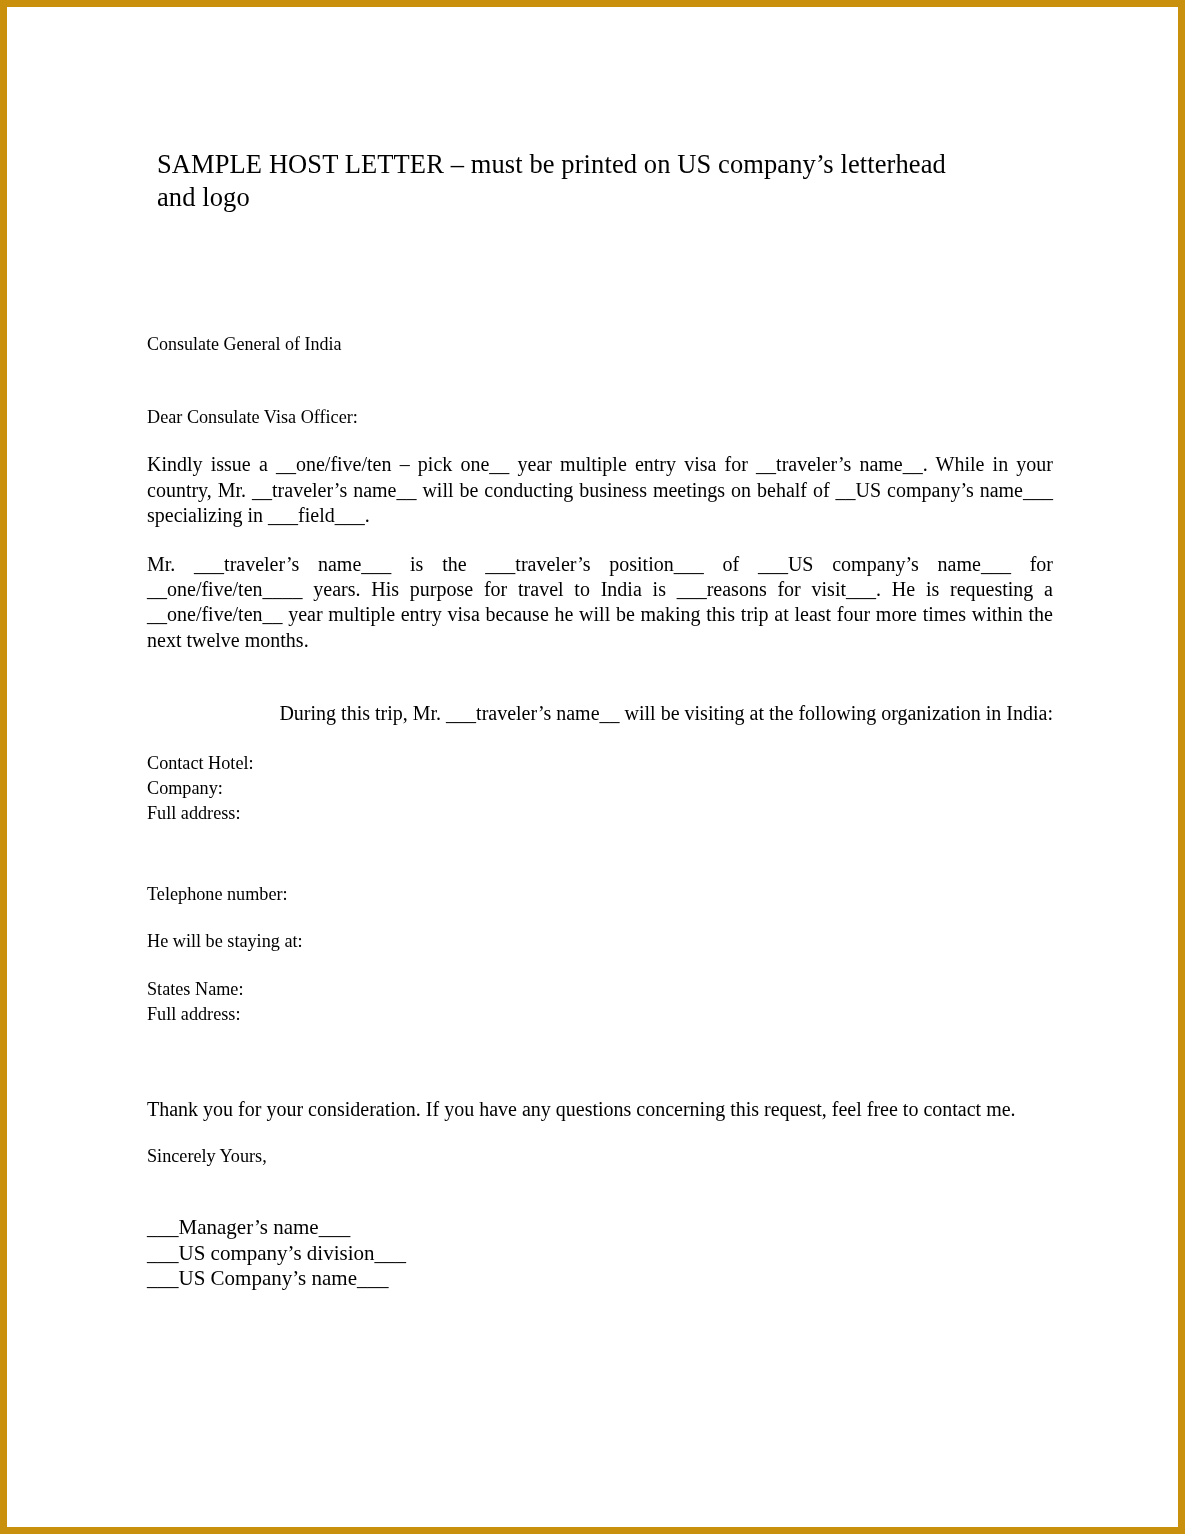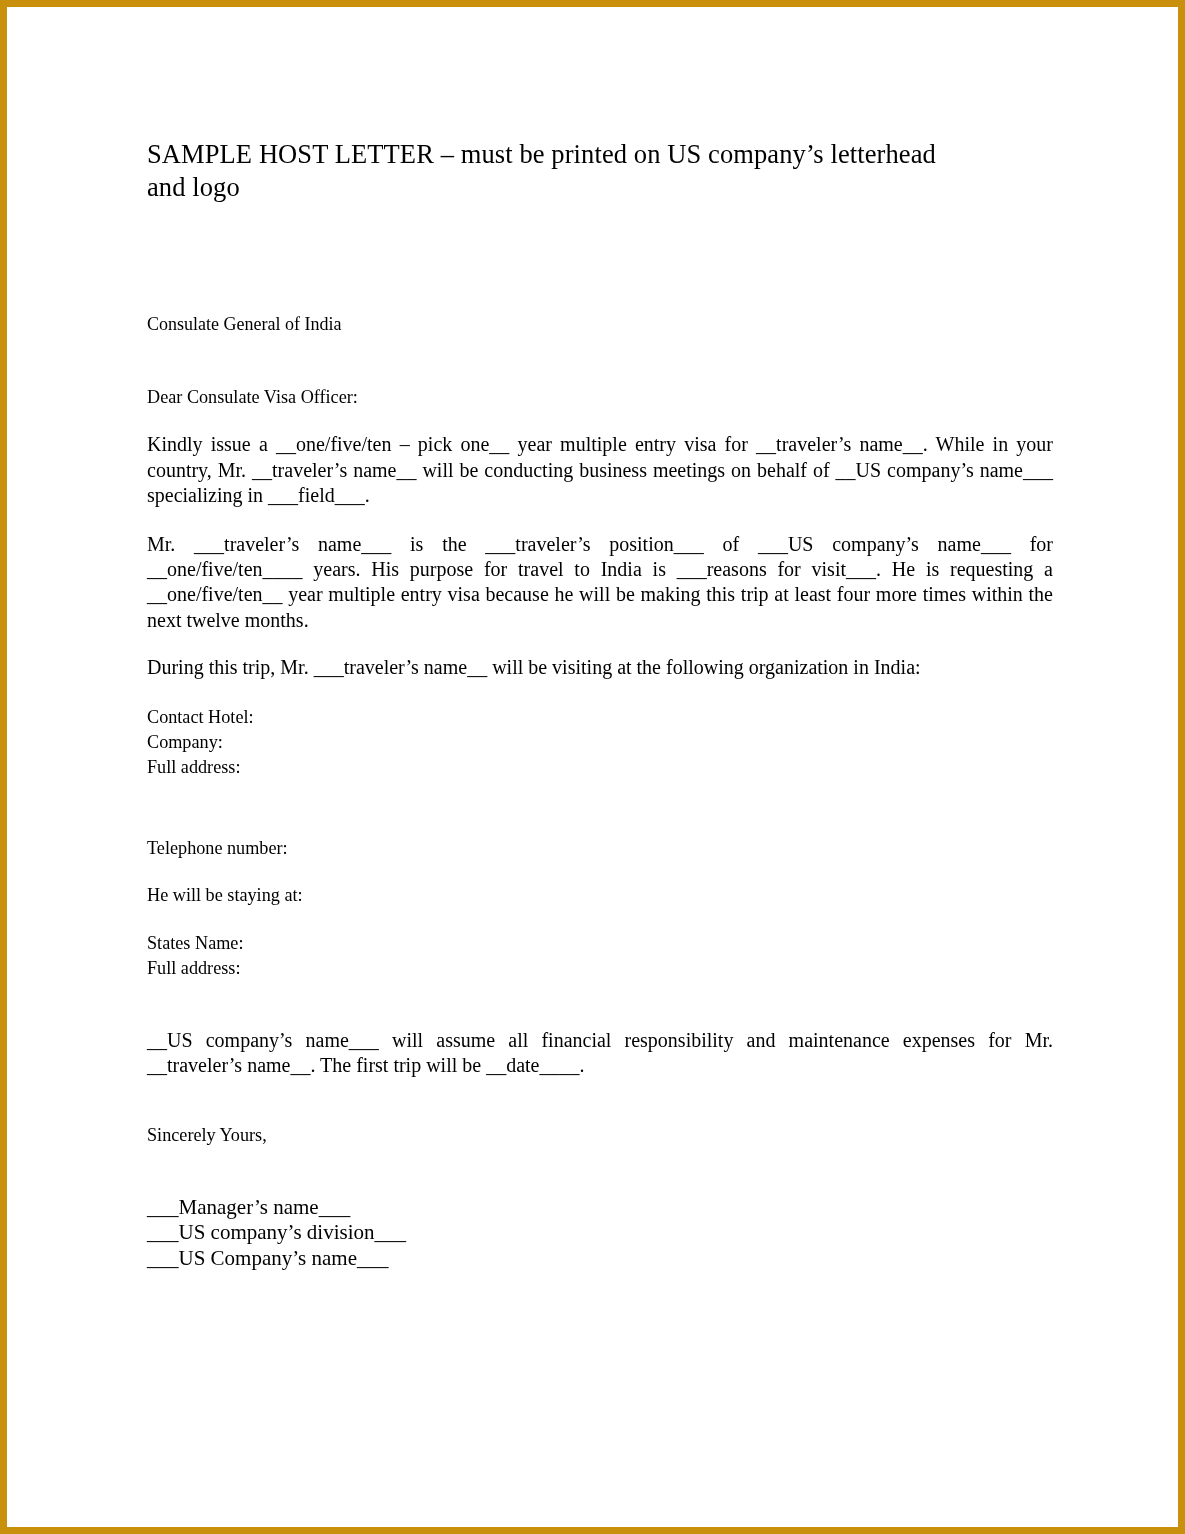--- a/index.html
+++ b/index.html
@@ -30,33 +30,34 @@
   #content {
     position: absolute;
     left: 140px;
     top: 131px;
     width: 906px;
   }
   .doc-title {
     font-size: 26.5px;
     line-height: 33px;
     font-weight: normal;
-    margin: 0;
+    margin: 10px;
     letter-spacing: 0.1px;
     width: 820px;
   }
   .para {
     font-size: 20px;
     line-height: 25.4px;
     text-align: justify;
     text-justify: inter-word;
     margin: 0;
   }
   .para-left {
-    text-align: left;
+    text-align: right;
+    margin-top: 26px;
   }
   .addr-line {
     font-size: 18px;
     line-height: 25px;
     font-weight: normal;
   }
   .line {
     font-size: 18.2px;
     line-height: 25.4px;
     white-space: pre;
@@ -132,24 +133,24 @@
 
       <div class="sp-staying-hotel"></div>
 
       <div>
         <div class="line">States Name:</div>
         <div class="line">Full address:</div>
       </div>
 
       <div class="sp-hotel-fin"></div>
 
-      <p class="para">__US company’s name___ will assume all financial responsibility and maintenance expenses for Mr. __traveler’s name__. The first trip will be __date____.</p>
 
       <div class="sp-fin-thanks"></div>
 
+      <p class="para">Thank you for your consideration. If you have any questions concerning this request, feel free to contact me.</p>
 
       <div class="sp-thanks-sincerely"></div>
 
       <div class="line">Sincerely Yours,</div>
 
       <div class="sp-sincerely-sig"></div>
 
       <div>
         <div class="sig-line">___Manager’s name___</div>
         <div class="sig-line">___US company’s division___</div>

